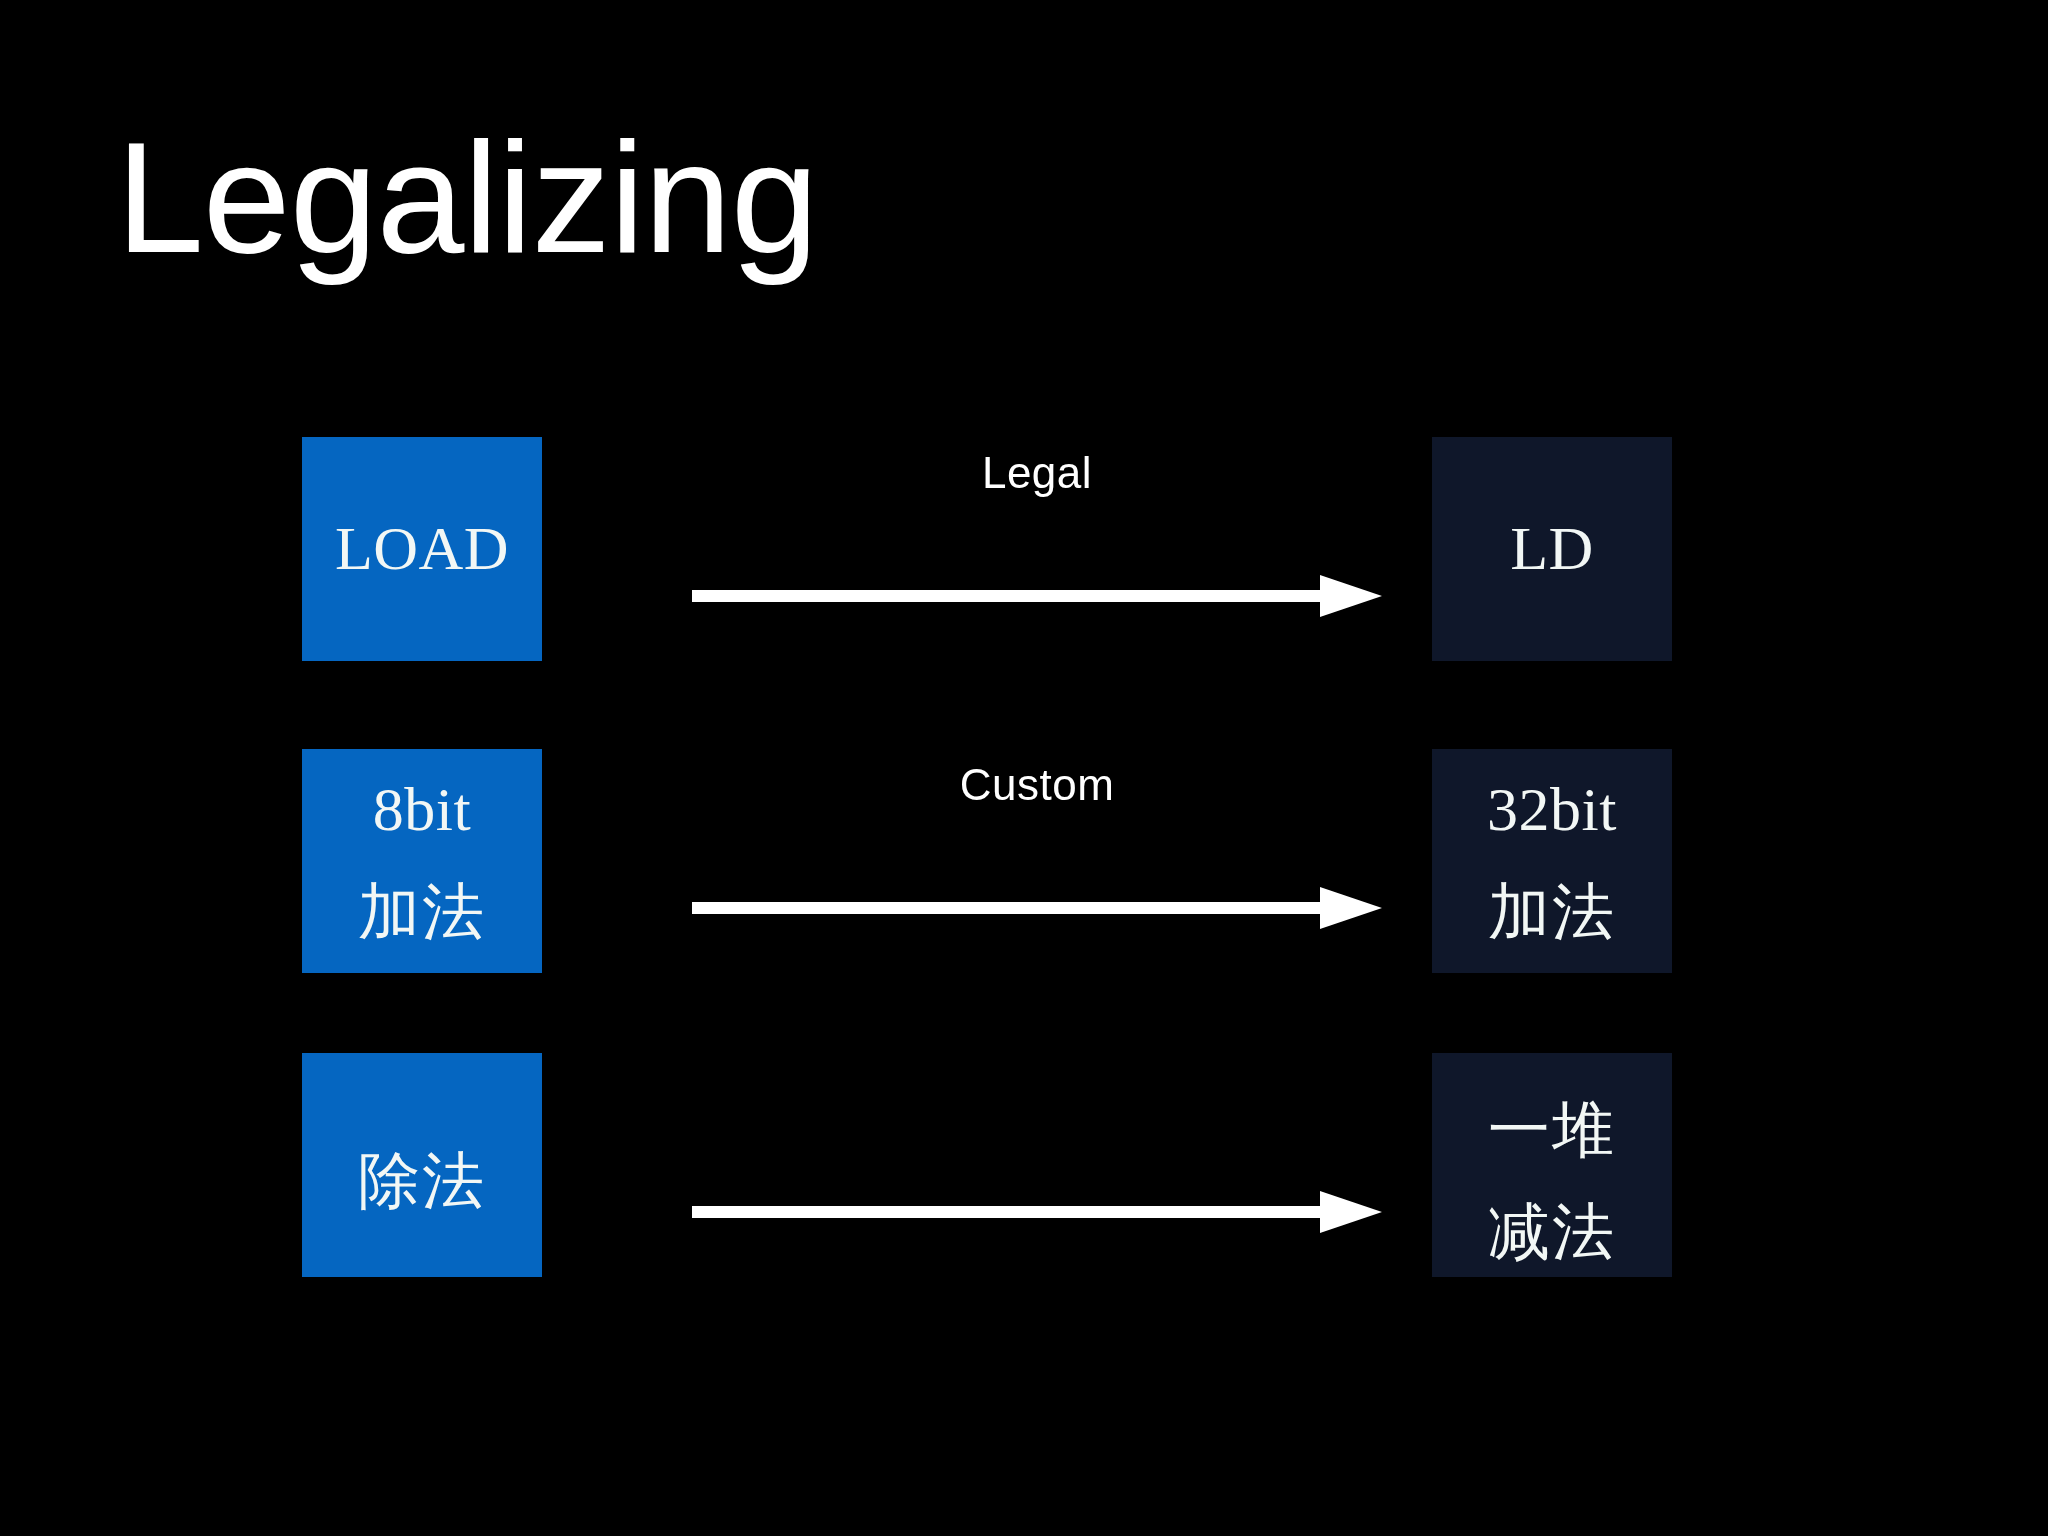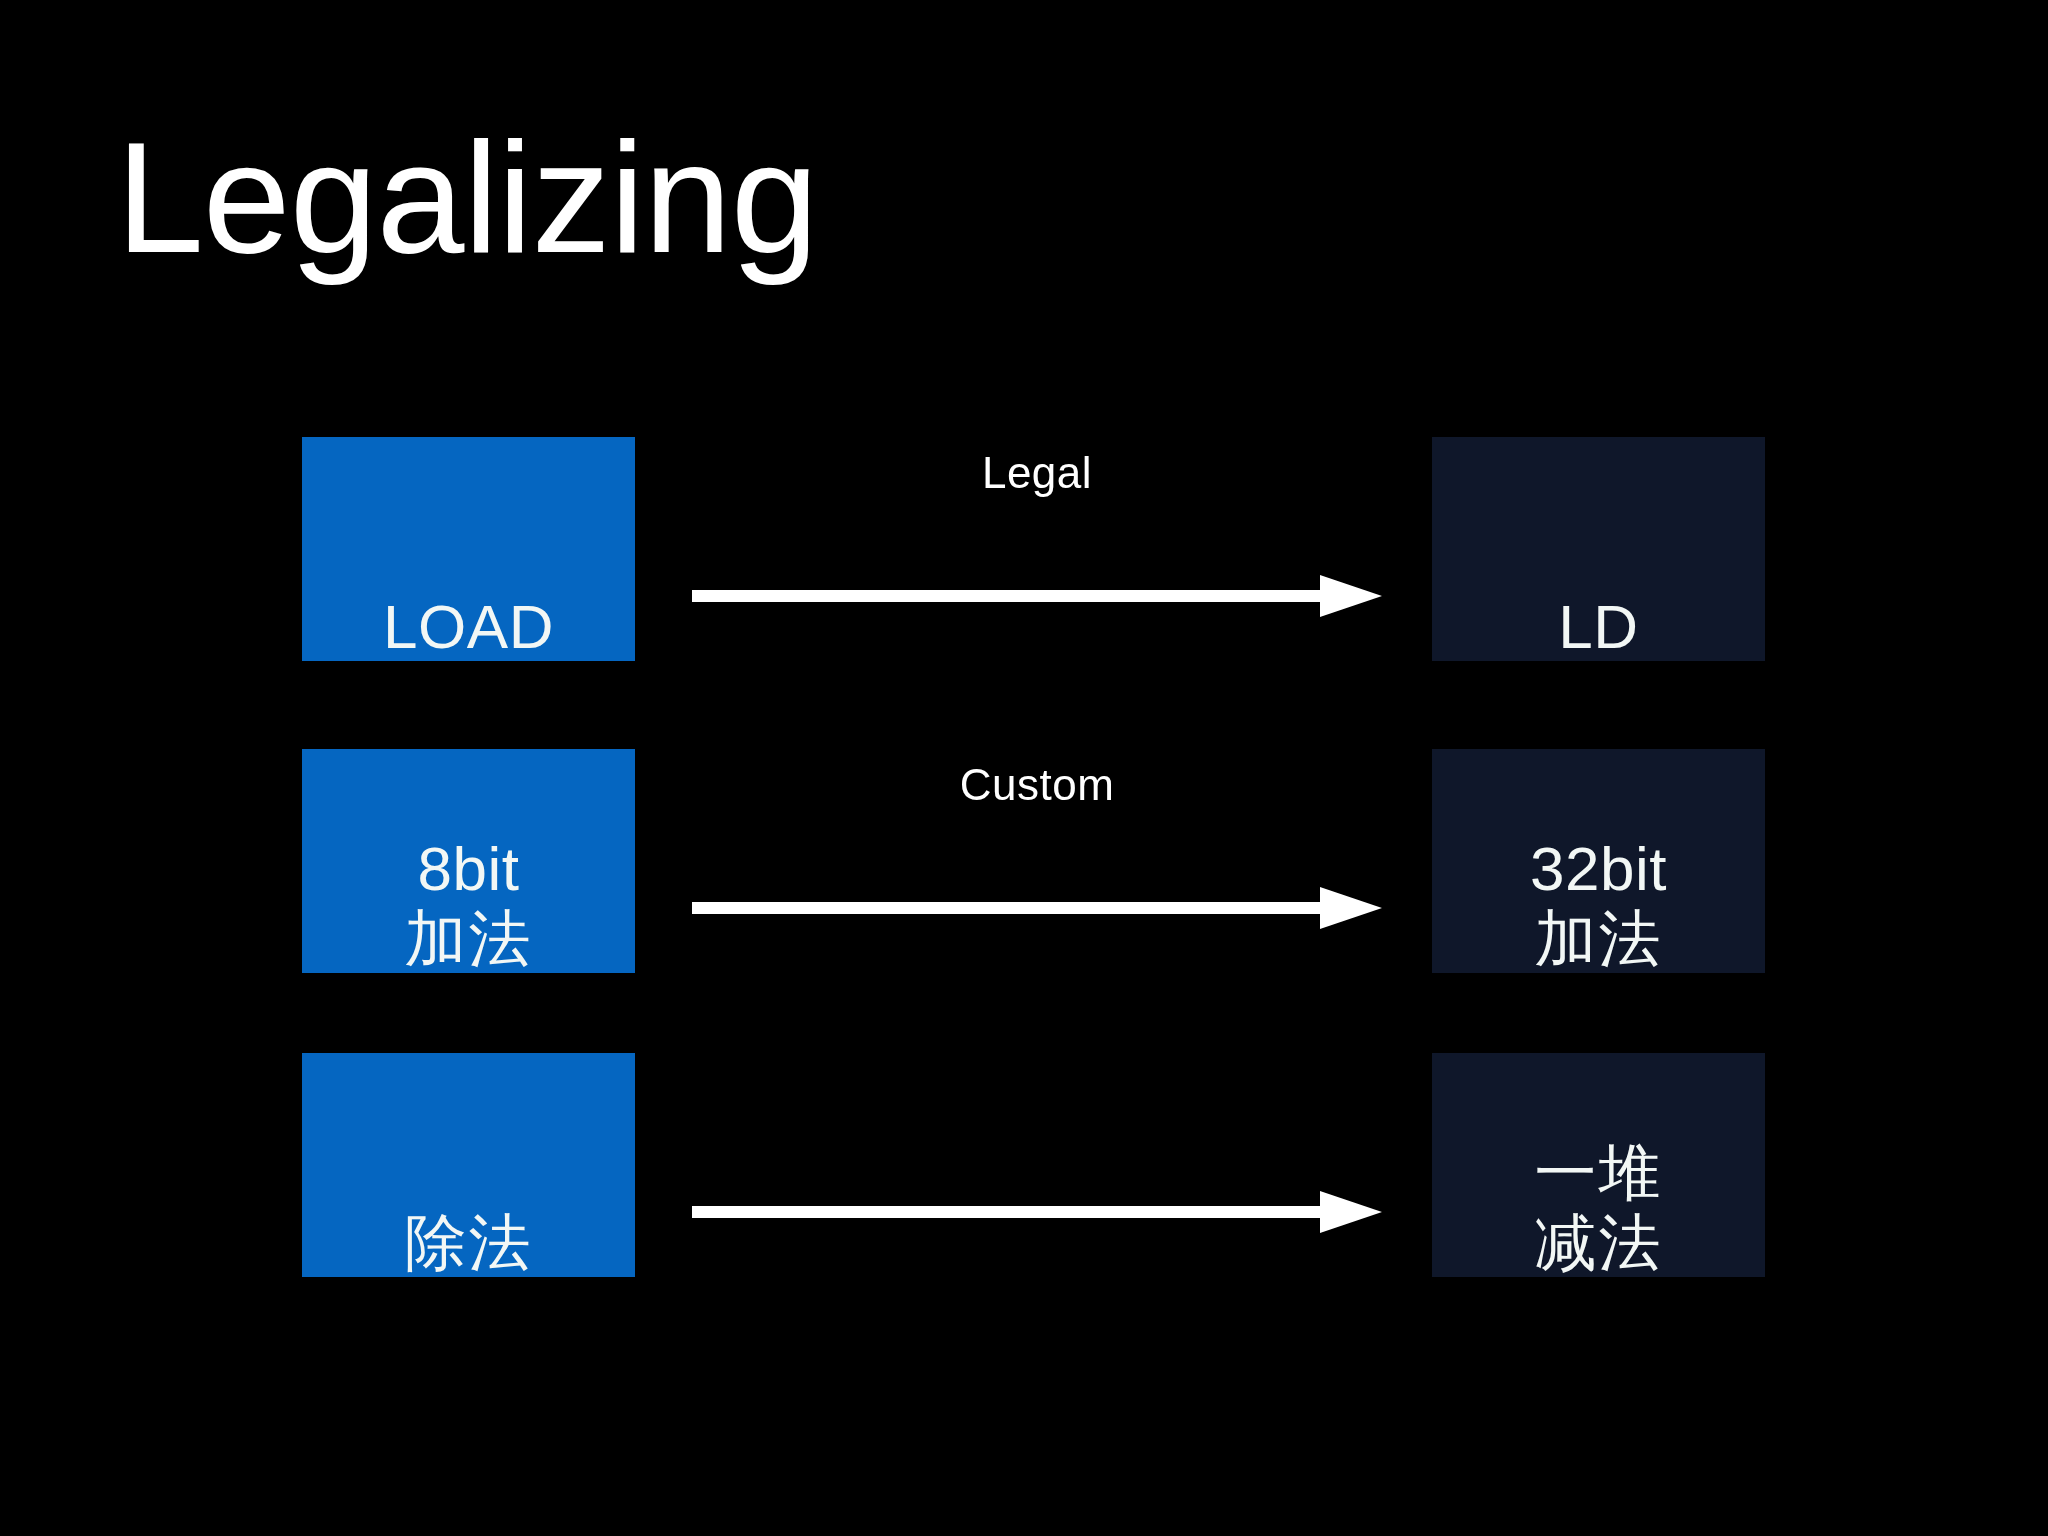--- a/index.html
+++ b/index.html
@@ -49,27 +49,28 @@
     width: 2048px;
     height: 236px;
   }
   .row-0 { top: 437px; }
   .row-1 { top: 749px; }
   .row-2 { top: 1053px; }
 
   
   .box {
     position: absolute;
-    width: 333px;
+    width: 240px;
     height: 224px;
     display: flex;
     flex-direction: column;
     align-items: center;
-    justify-content: flex-end;
+    justify-content: center;
     box-sizing: border-box;
+    font-family: Liberation Serif, serif;
   }
   .box-src {
     left: 302px;
     background: #0566c1;
   }
   .box-dst {
     left: 1432px;
     background: #0f172a;
   }
   .box-line {
@@ -77,20 +78,21 @@
     font-size: 62px;
     font-weight: 300;
     line-height: 1.12;
     letter-spacing: 0.5px;
     text-align: center;
     white-space: nowrap;
   }
   .box-line.cjk {
     font-size: 62px;
     letter-spacing: 2px;
+    margin-top: 33px;
   }
   .box-line:empty { display: none; }
 
   
   .connector {
     position: absolute;
     left: 692px;
     top: 0;
     width: 690px;
     height: 224px;

